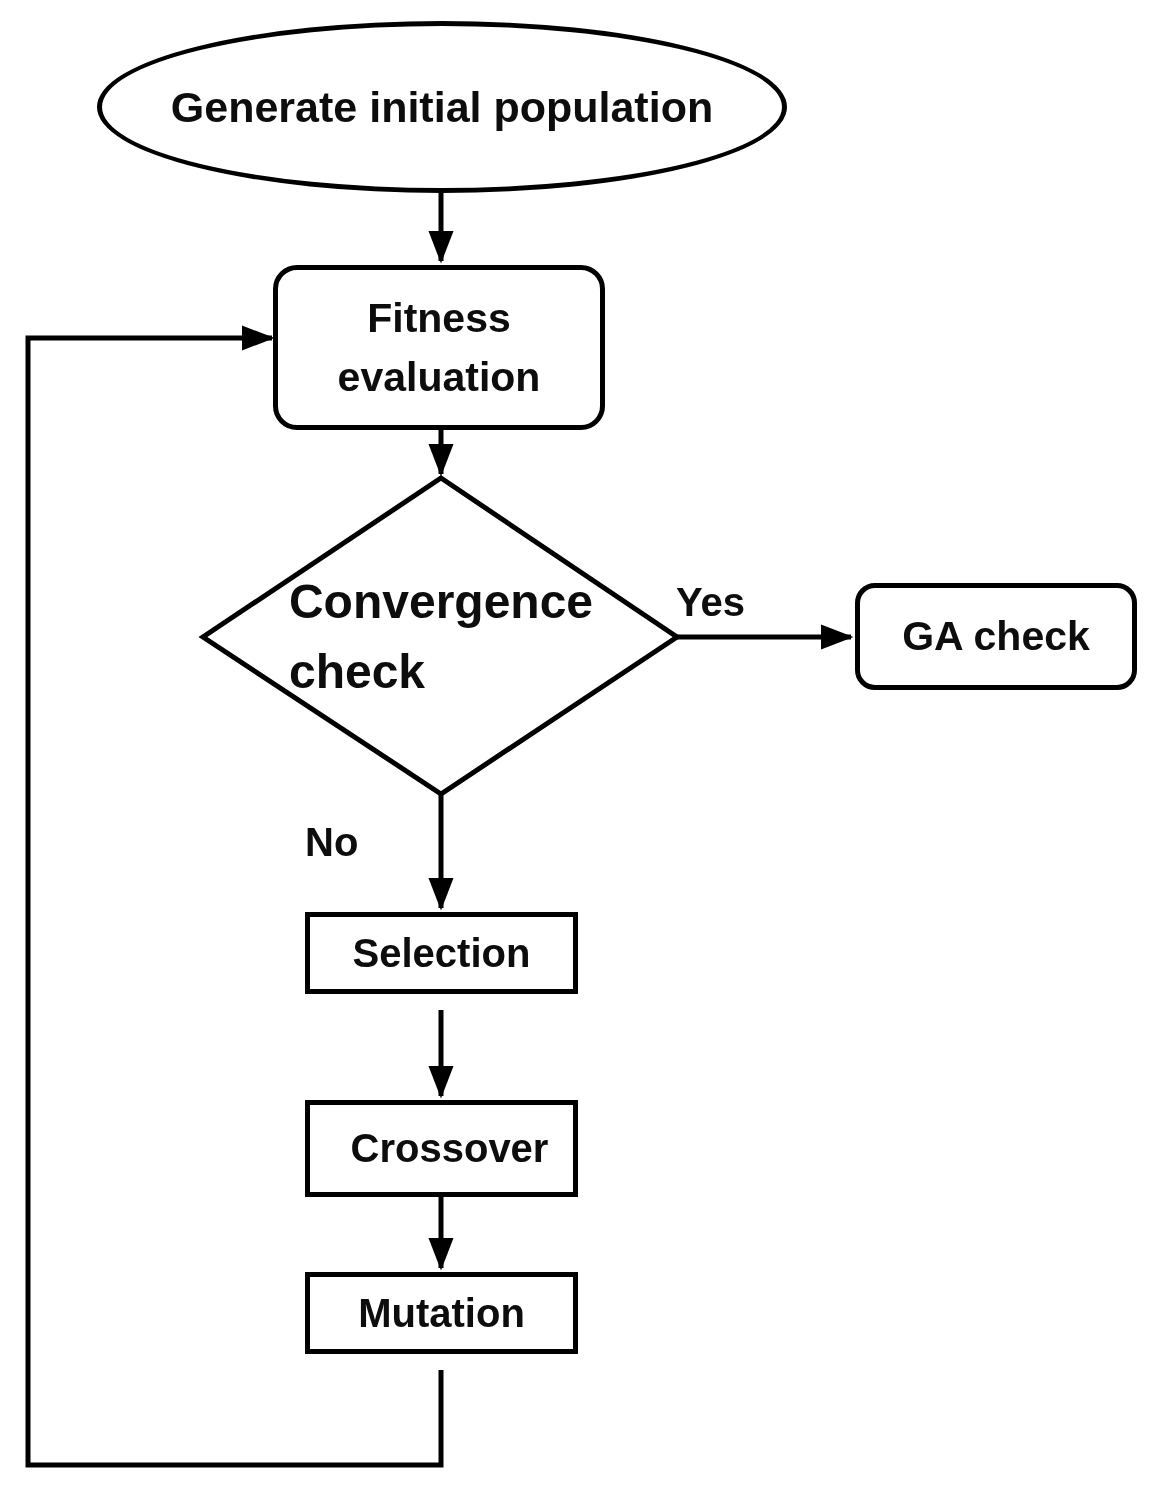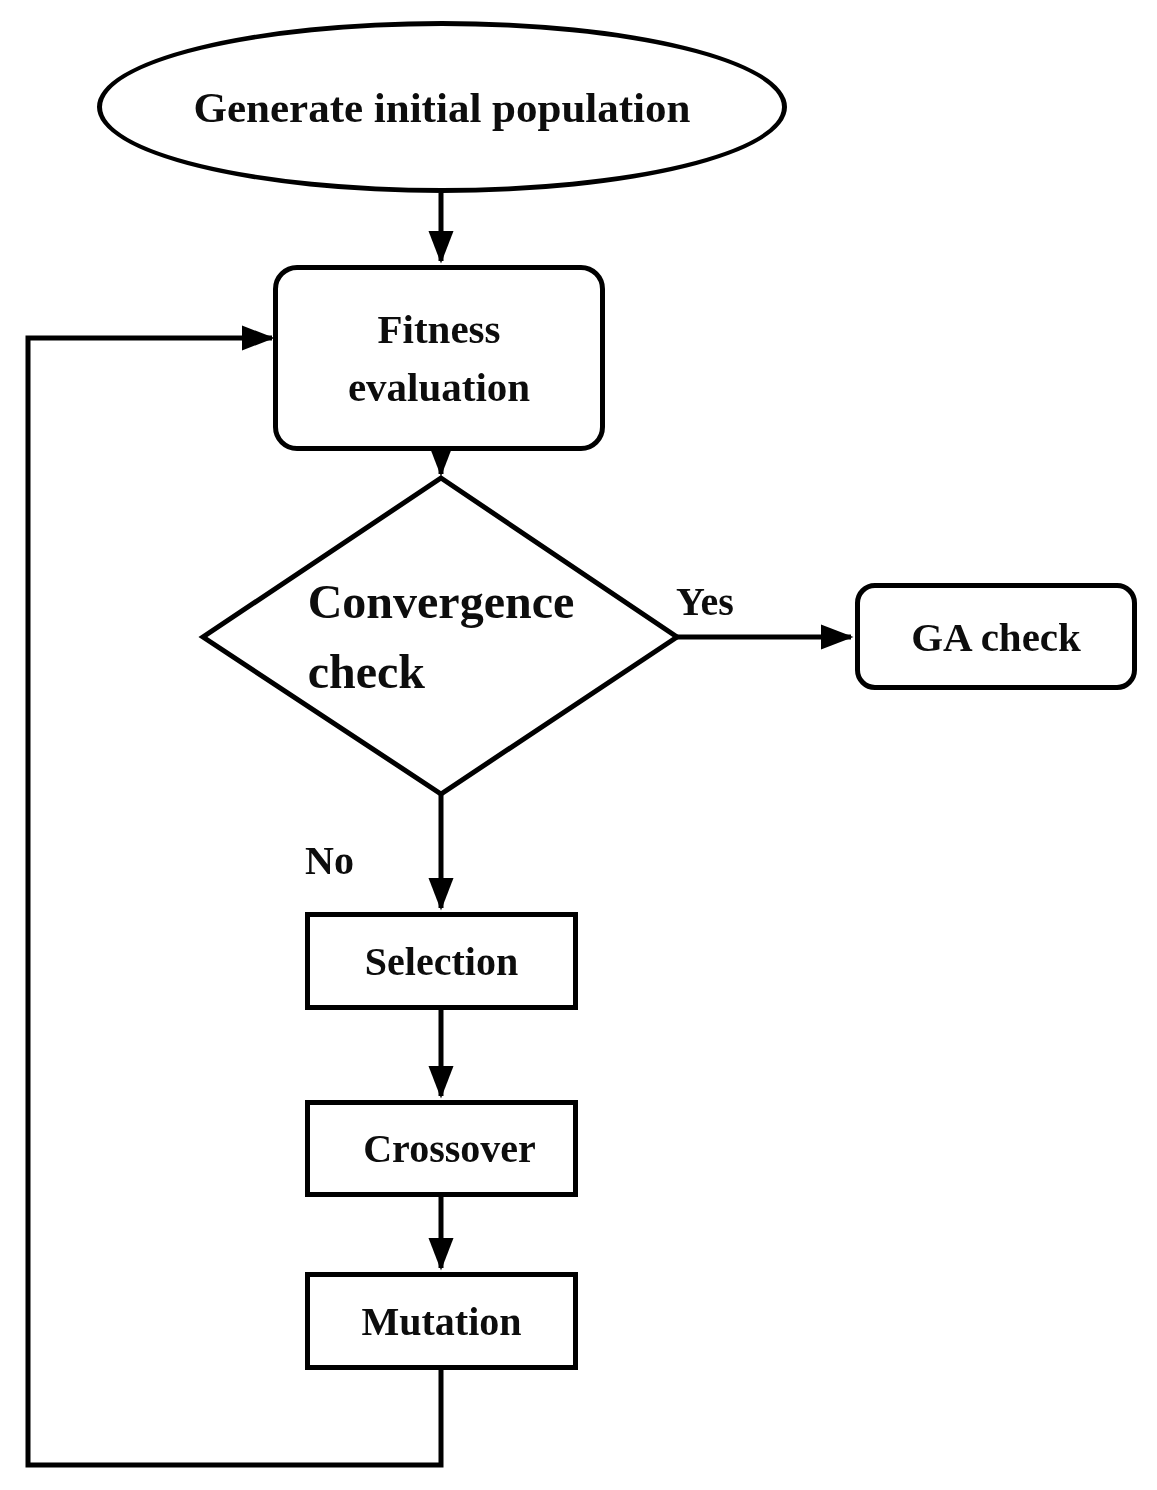--- a/index.html
+++ b/index.html
@@ -7,21 +7,21 @@
     --text: #0d0d0d;
     --bg: #ffffff;
   }
   * { margin: 0; padding: 0; box-sizing: border-box; }
   html, body { background: var(--bg); }
   .canvas {
     position: relative;
     width: 1157px;
     height: 1490px;
     background: var(--bg);
-    font-family: Liberation Serif, serif;
+    font-family: Liberation Sans, sans-serif;
     color: var(--text);
     overflow: hidden;
   }
   .svg-layer {
     position: absolute;
     left: 0; top: 0;
     width: 1157px; height: 1490px;
   }
   .connector {
     stroke: var(--line);
@@ -50,32 +50,32 @@
     left: 97px; top: 21px;
     width: 690px; height: 172px;
     border-radius: 50%;
     font-size: 43px;
   }
   .node.rounded {
     border-radius: 24px;
   }
   .node.fitness {
     left: 273px; top: 265px;
-    width: 332px; height: 186px;
+    width: 332px; height: 165px;
     font-size: 41px;
     line-height: 1.42;
   }
   .node.ga-output {
     left: 855px; top: 583px;
     width: 282px; height: 107px;
     border-radius: 20px;
     font-size: 41px;
   }
   .node.rect-sm {
-    width: 273px; height: 98px;
+    width: 273px; height: 82px;
     font-size: 40px;
     border-radius: 0;
   }
   .node.selection { left: 305px; top: 912px; }
   .node.crossover { left: 305px; top: 1100px; height: 97px; padding-left: 16px; }
   .node.mutation  { left: 305px; top: 1272px; }
 
   .diamond-label {
     position: absolute;
     left: 286px; top: 573px;
@@ -90,21 +90,21 @@
     white-space: pre-line;
     background: transparent;
   }
   .edge-label {
     position: absolute;
     font-size: 40px;
     font-weight: bold;
     line-height: 1;
   }
   .edge-label.yes { left: 676px; top: 582px; }
-  .edge-label.no  { left: 305px; top: 822px; margin-top: 19px; }
+  .edge-label.no  { left: 305px; top: 822px; }
 </style>
 </head>
 <body>
 
 <div class="canvas">
 
   <svg class="svg-layer" viewBox="0 0 1157 1490">
     <defs>
       <marker id="ah" markerWidth="7" markerHeight="6" refX="6" refY="3" orient="auto">
         <path class="arrowhead-fill" d="M0,0.5 L6.5,3 L0,5.5 z"></path>

